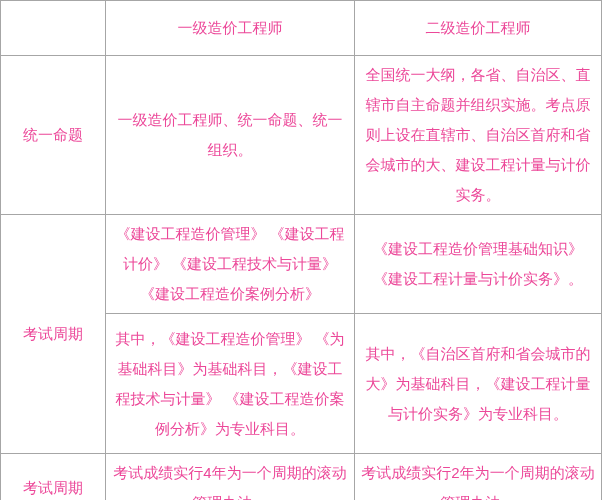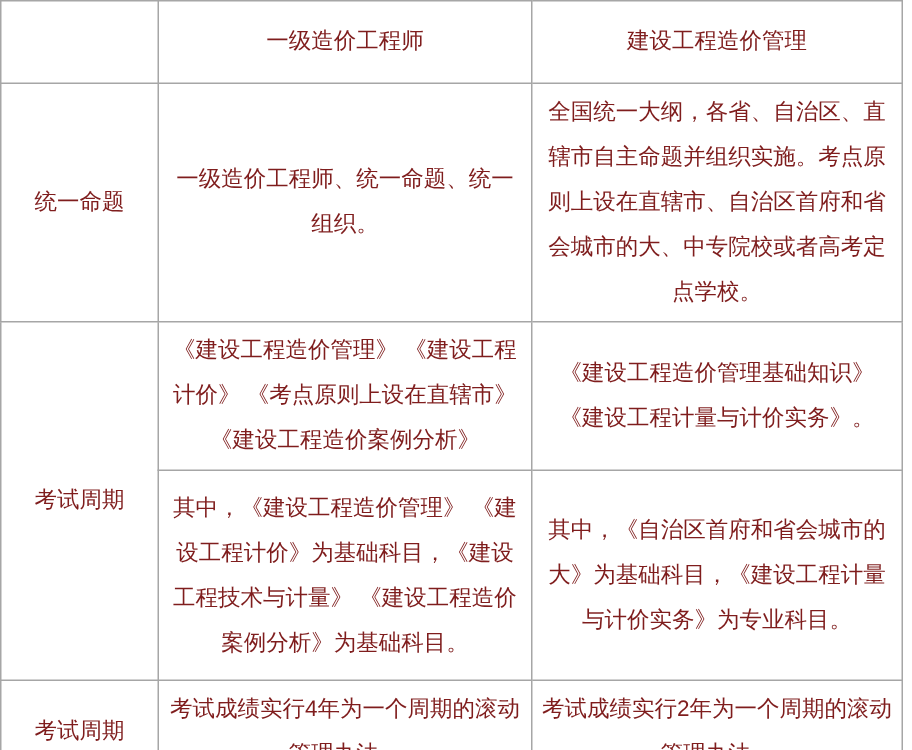--- a/index.html
+++ b/index.html
@@ -15,21 +15,21 @@
   table.cmp {
     border-collapse: collapse;
     table-layout: fixed;
     width: 601px;
     margin: 0;
   }
   table.cmp td {
     border: 1px solid #a6a6a6;
     text-align: center;
     vertical-align: middle;
-    color: #7f1d1d;
+    color: #ec4899;
     font-size: 15px;
     line-height: 30px;
     padding: 4px 6px;
     word-break: break-all;
     overflow-wrap: break-word;
   }
   col.c0 { width: 105px; }
   col.c1 { width: 249px; }
   col.c2 { width: 247px; }
   tr.r-head   { height: 55px; }
@@ -46,34 +46,34 @@
   <table class="cmp">
     <colgroup>
       <col class="c0">
       <col class="c1">
       <col class="c2">
     </colgroup>
     <tbody>
       <tr class="r-head">
         <td class="lbl"></td>
         <td>一级造价工程师</td>
-        <td>建设工程造价管理</td>
+        <td>二级造价工程师</td>
       </tr>
       <tr class="r-org">
         <td class="lbl">统一命题</td>
         <td>一级造价工程师、统一命题、统一组织。</td>
-        <td>全国统一大纲，各省、自治区、直辖市自主命题并组织实施。考点原则上设在直辖市、自治区首府和省会城市的大、中专院校或者高考定点学校。</td>
+        <td>全国统一大纲，各省、自治区、直辖市自主命题并组织实施。考点原则上设在直辖市、自治区首府和省会城市的大、建设工程计量与计价实务。</td>
       </tr>
       <tr class="r-subj-a">
         <td class="lbl" rowspan="2">考试周期</td>
-        <td>《建设工程造价管理》 《建设工程计价》 《考点原则上设在直辖市》 《建设工程造价案例分析》</td>
+        <td>《建设工程造价管理》 《建设工程计价》 《建设工程技术与计量》 《建设工程造价案例分析》</td>
         <td>《建设工程造价管理基础知识》 《建设工程计量与计价实务》。</td>
       </tr>
       <tr class="r-subj-b">
-        <td>其中，《建设工程造价管理》 《建设工程计价》为基础科目，《建设工程技术与计量》 《建设工程造价案例分析》为基础科目。</td>
+        <td>其中，《建设工程造价管理》 《为基础科目》为基础科目，《建设工程技术与计量》 《建设工程造价案例分析》为专业科目。</td>
         <td>其中，《自治区首府和省会城市的大》为基础科目，《建设工程计量与计价实务》为专业科目。</td>
       </tr>
       <tr class="r-cycle">
         <td class="lbl">考试周期</td>
         <td>考试成绩实行4年为一个周期的滚动管理办法。</td>
         <td>考试成绩实行2年为一个周期的滚动管理办法。</td>
       </tr>
 
     </tbody>
   </table>

